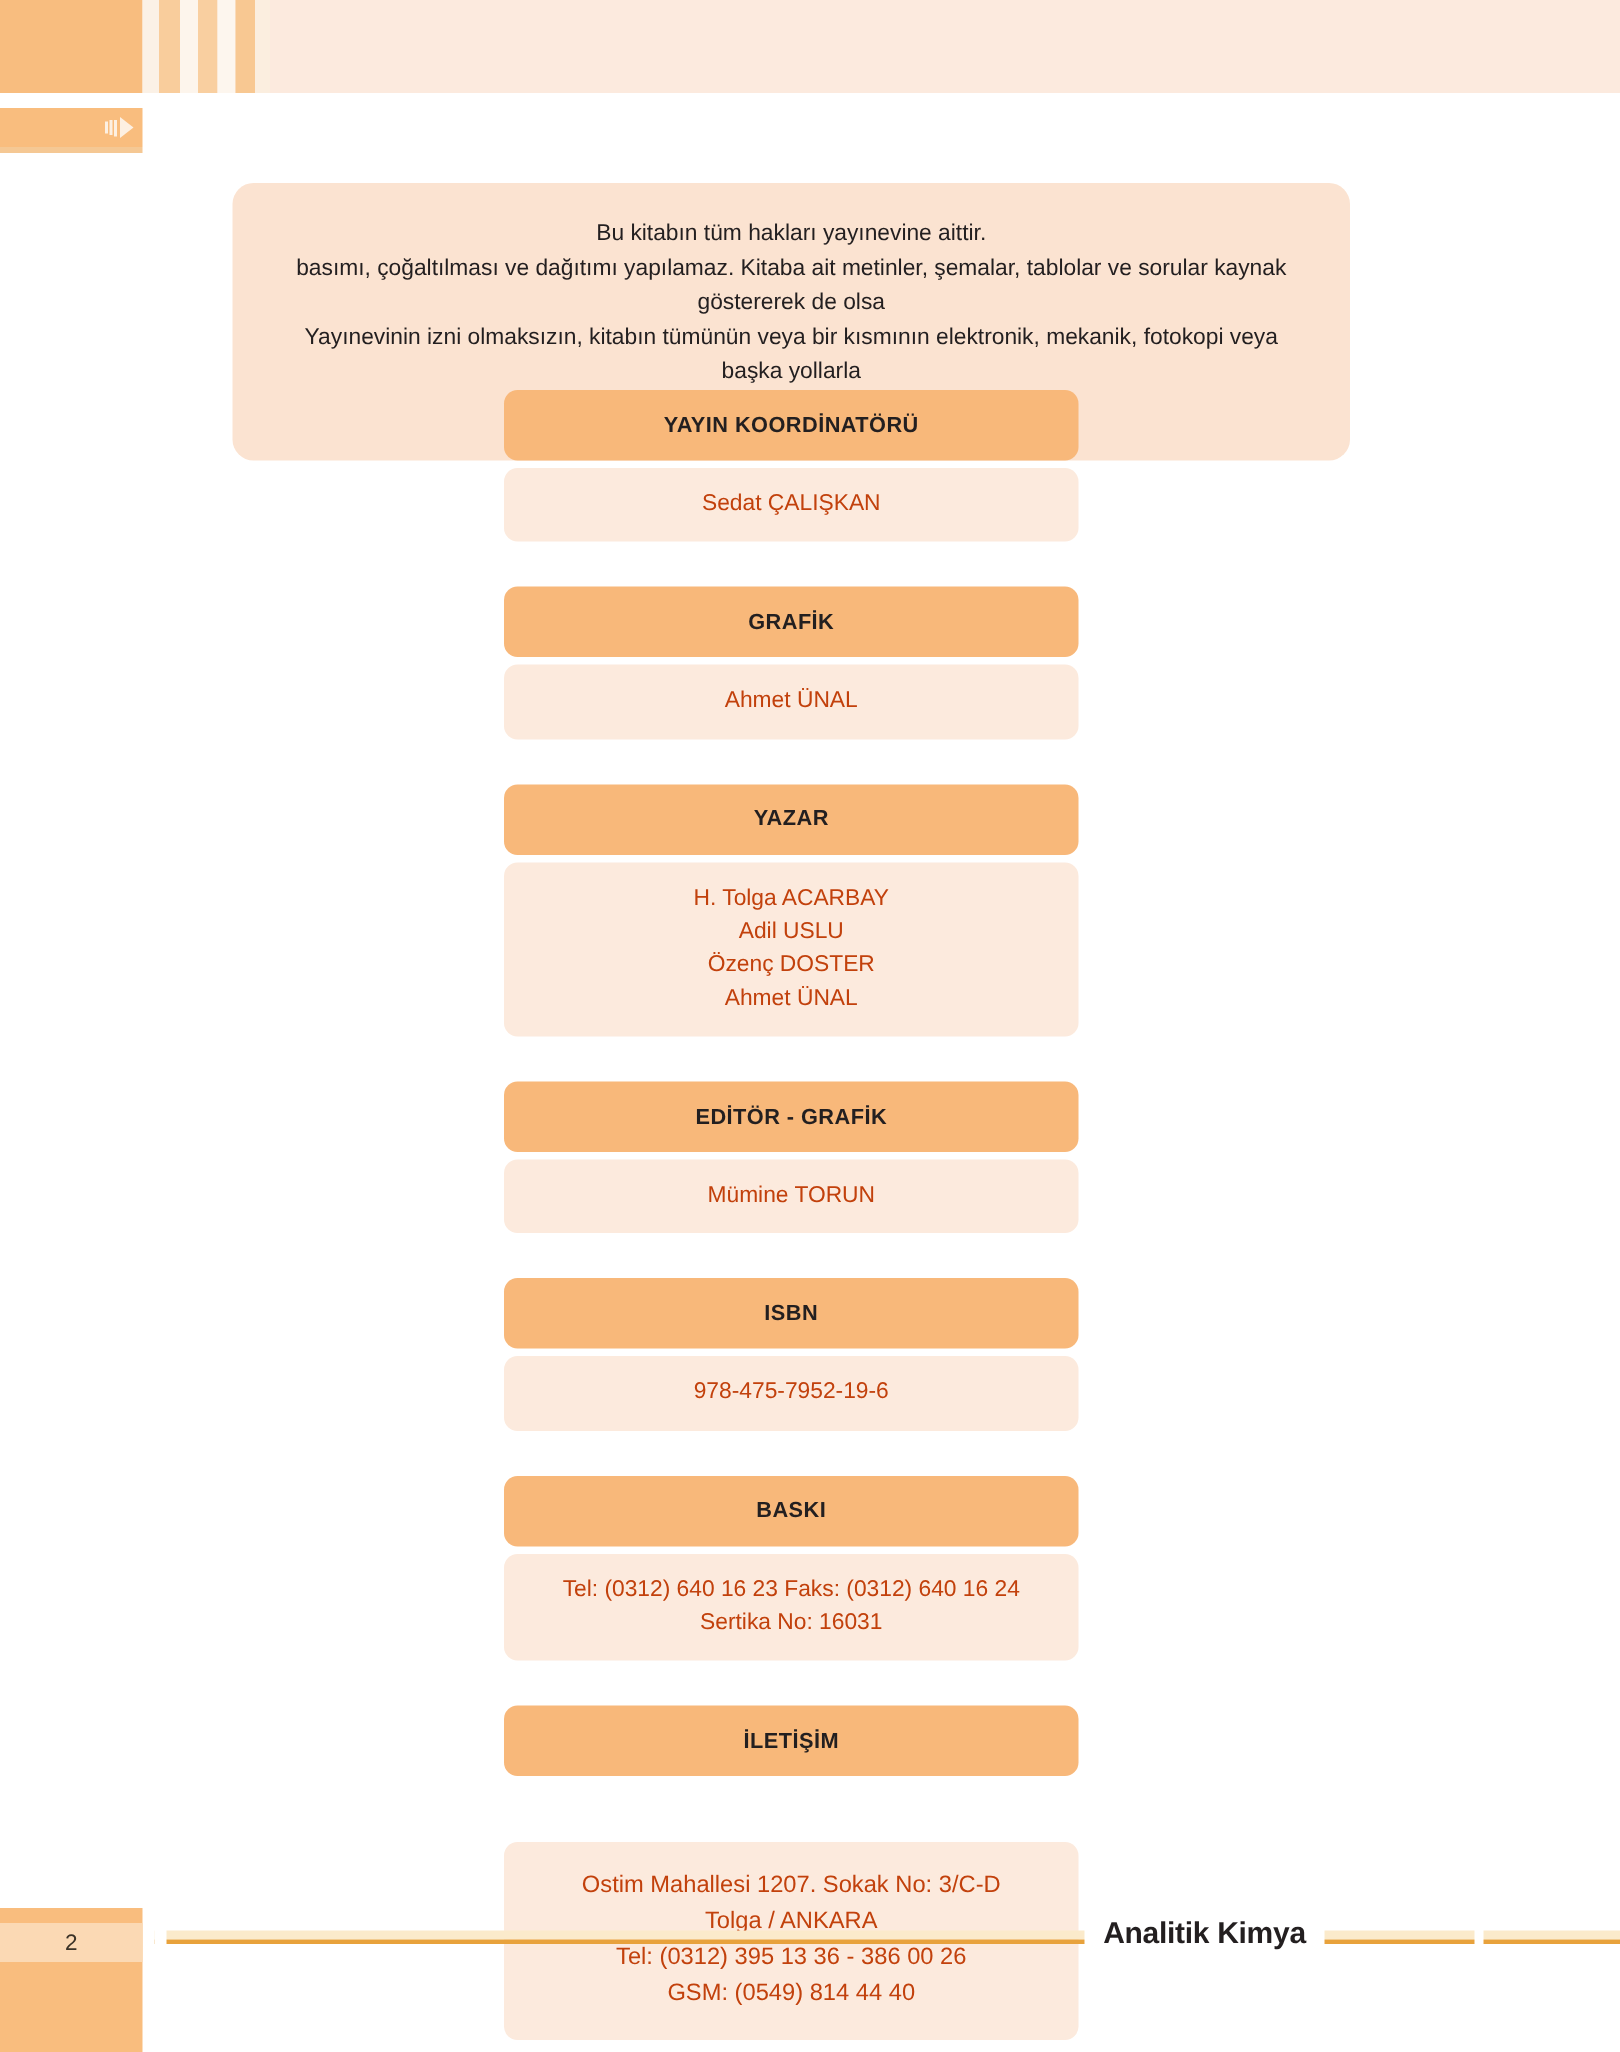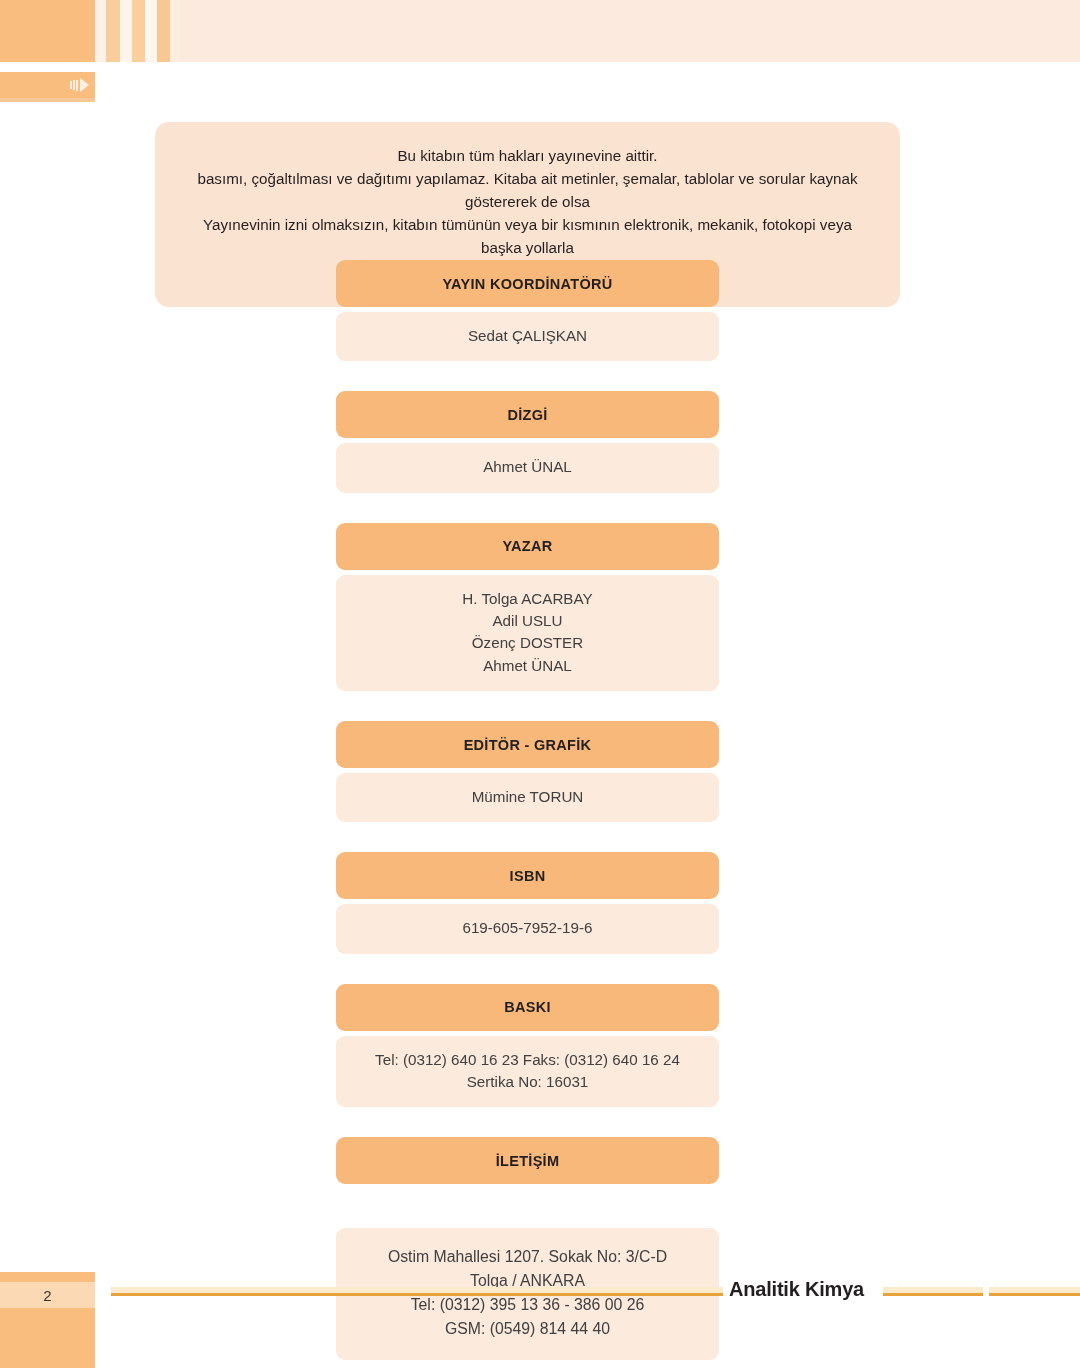--- a/index.html
+++ b/index.html
@@ -125,21 +125,21 @@
     margin-top: 5px;
     background: #fcead d;
     background: #fceadd;
     border-radius: 9px;
     padding: 13px 10px 14px;
     text-align: center;
   }
   .section-value {
     font-size: 15.2px;
     line-height: 1.47;
-    color: #404040;
+    color: #c2410c;
   }
   .section-body.contact .section-value {
     font-family: "Liberation Sans", sans-serif;
     font-size: 15.8px;
     line-height: 1.52;
   }
   .section-body.contact { padding: 17px 10px 19px; margin-top: 44px; }
 
   
   .footer-block {
@@ -188,20 +188,21 @@
   .rule-gap-mid {
     position: absolute;
     left: 715px; top: 0;
     width: 8px; height: 22px;
     background: #ffffff;
   }
   .footer-title {
     position: absolute;
     left: 723px; top: 1278px;
     width: 160px;
+    text-align: center;
     font-size: 20px;
     font-weight: bold;
     color: #231f20;
     background: #ffffff;
     padding: 0 6px;
     letter-spacing: -0.2px;
   }
   .rule-gap-right {
     position: absolute;
     left: 880px; top: 0;
@@ -247,21 +248,21 @@
   <div class="sections">
 
     <div class="section">
       <div class="section-header">YAYIN KOORDİNATÖRÜ</div>
       <div class="section-body">
         <div class="section-value">Sedat ÇALIŞKAN</div>
       </div>
     </div>
 
     <div class="section">
-      <div class="section-header">DİZGİ</div>
+      <div class="section-header">GRAFİK</div>
       <div class="section-body">
         <div class="section-value">Ahmet ÜNAL</div>
       </div>
     </div>
 
     <div class="section">
       <div class="section-header">YAZAR</div>
       <div class="section-body">
         <div class="section-value">H. Tolga ACARBAY</div>
         <div class="section-value">Adil USLU</div>
@@ -273,21 +274,21 @@
     <div class="section">
       <div class="section-header">EDİTÖR - GRAFİK</div>
       <div class="section-body">
         <div class="section-value">Mümine TORUN</div>
       </div>
     </div>
 
     <div class="section">
       <div class="section-header">ISBN</div>
       <div class="section-body">
-        <div class="section-value">619-605-7952-19-6</div>
+        <div class="section-value">978-475-7952-19-6</div>
       </div>
     </div>
 
     <div class="section">
       <div class="section-header">BASKI</div>
       <div class="section-body">
         <div class="section-value">Tel: (0312) 640 16 23 Faks: (0312) 640 16 24</div>
         <div class="section-value">Sertika No: 16031</div>
       </div>
     </div>

